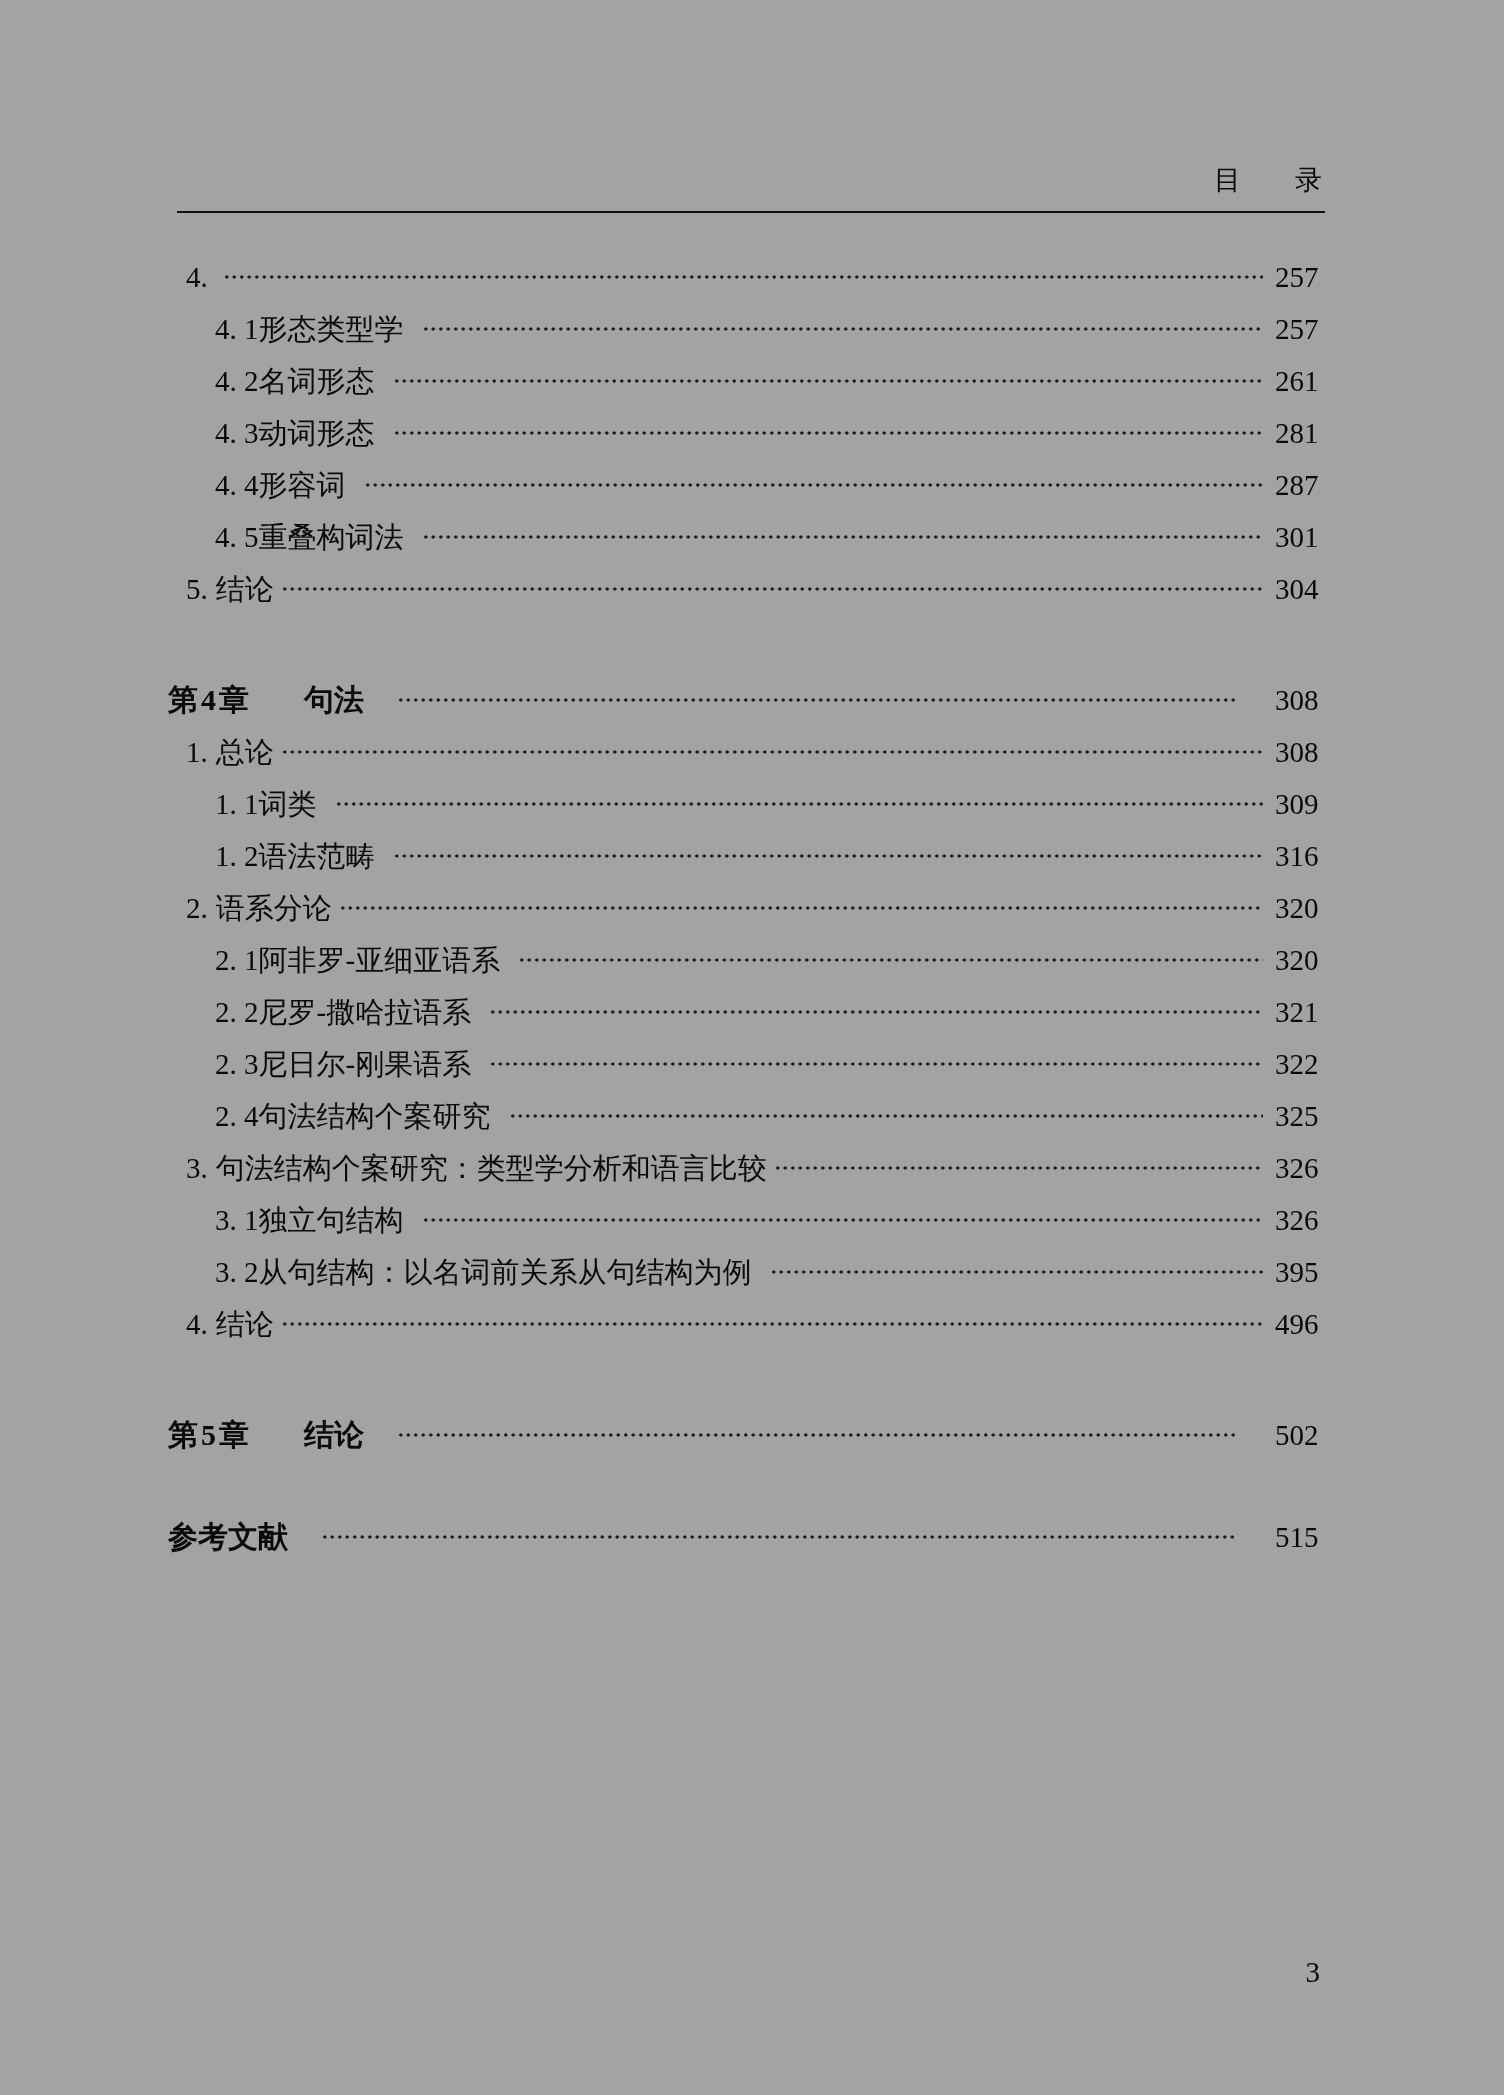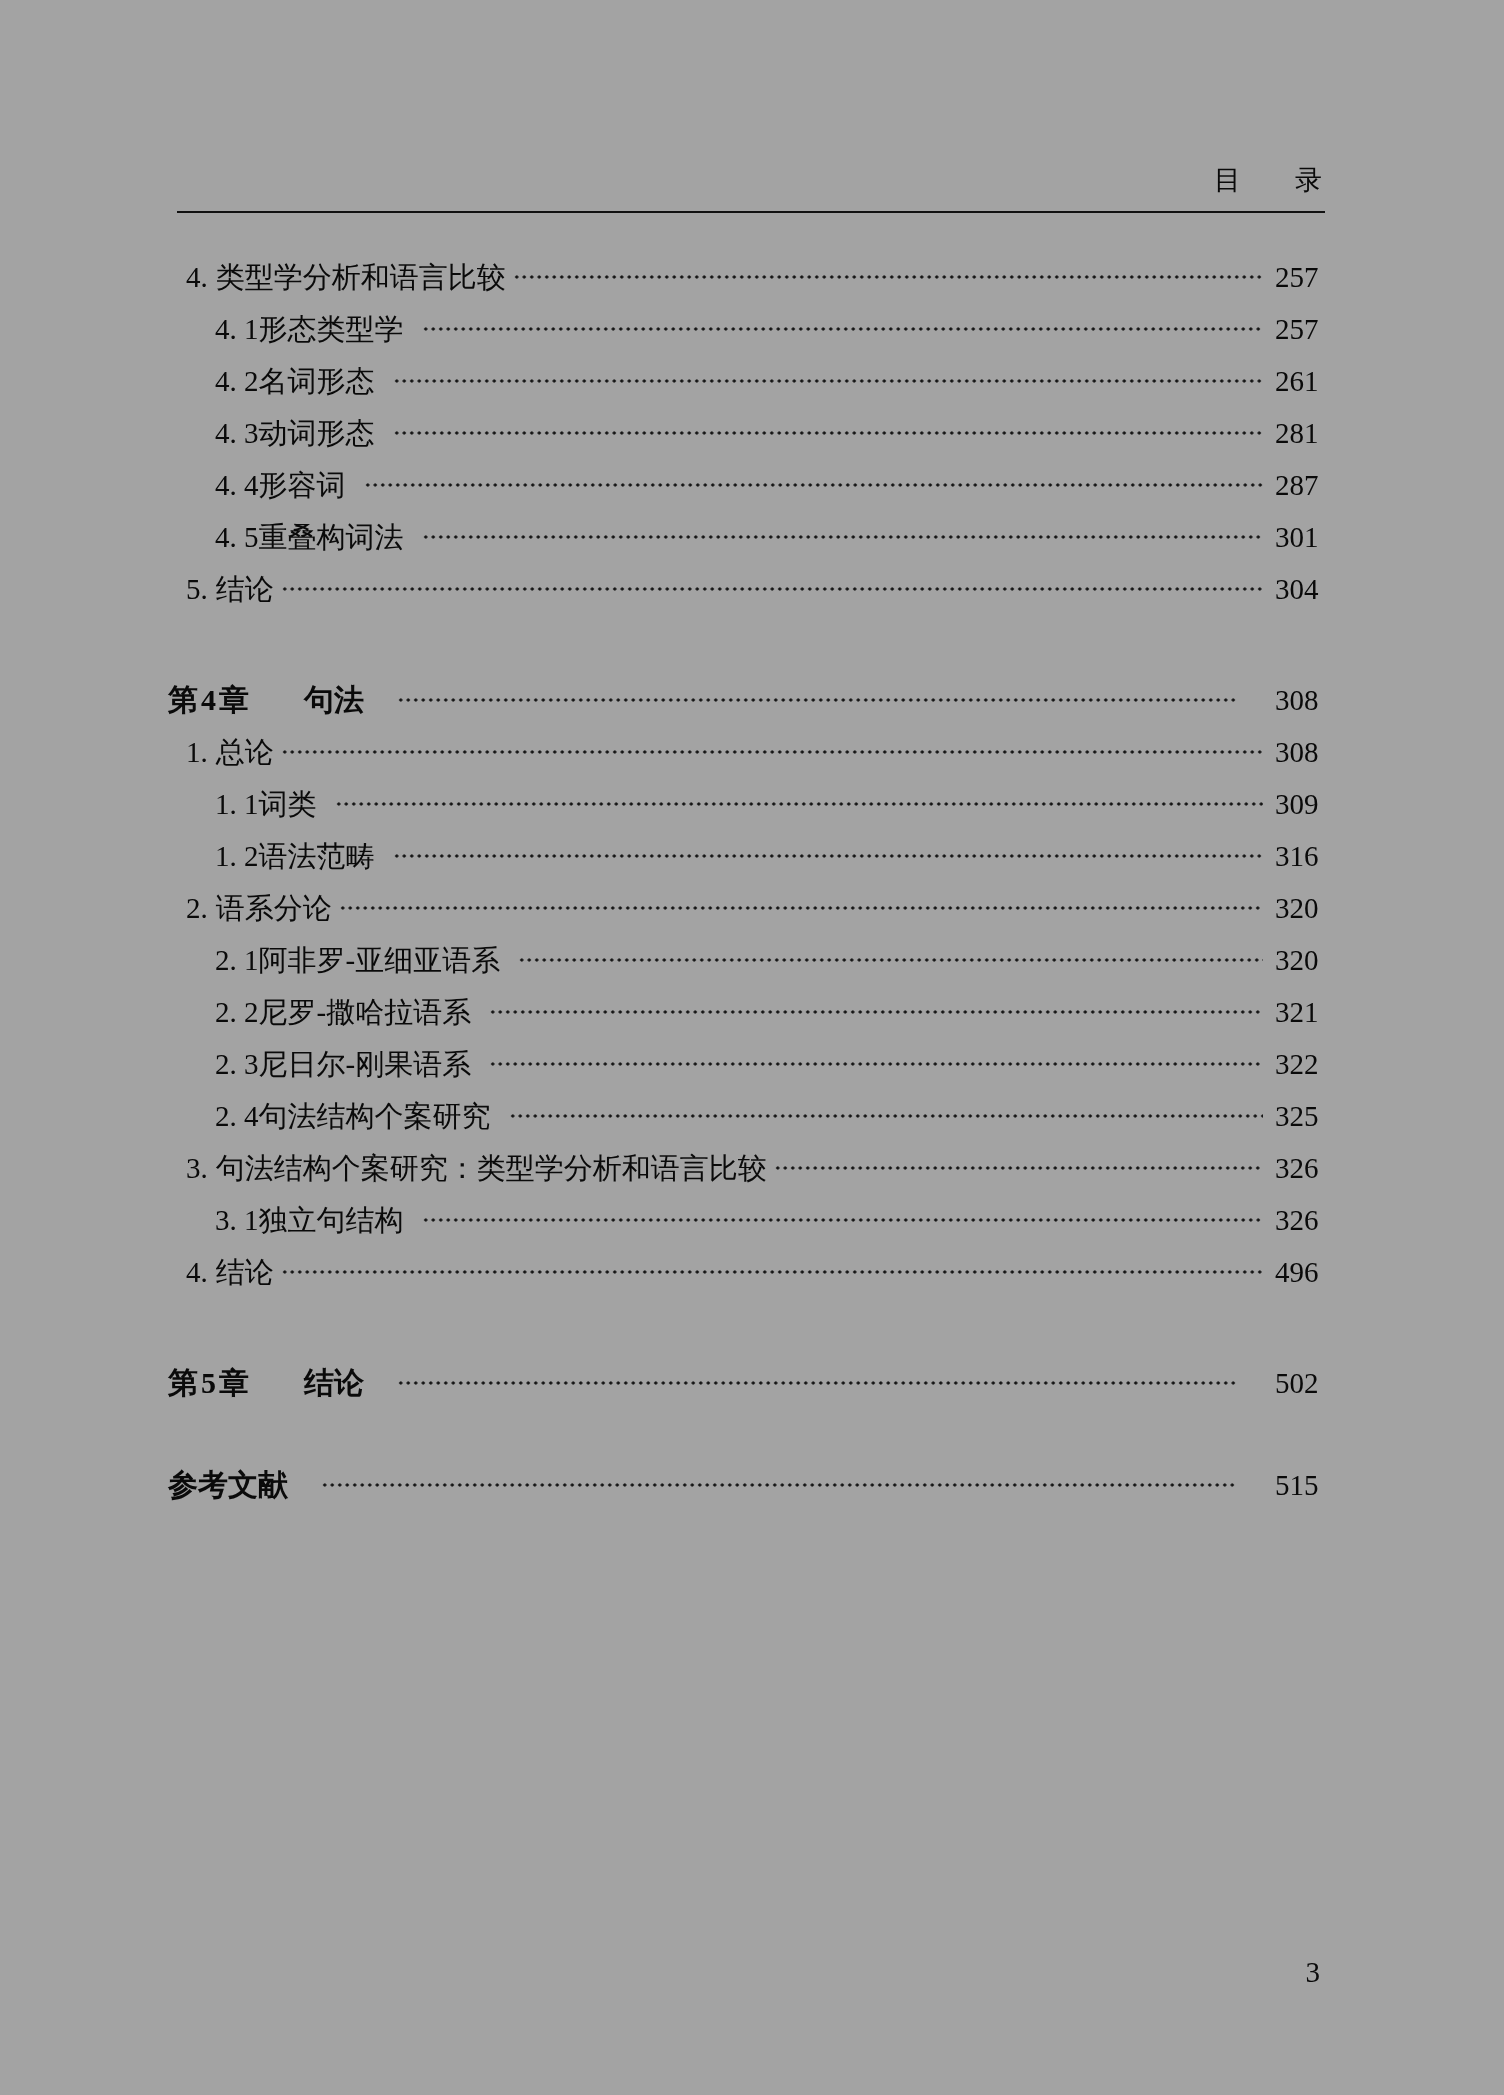--- a/index.html
+++ b/index.html
@@ -102,21 +102,20 @@
 
 <div class="sheet">
 
   <div class="running-head">目　　录</div>
   <div class="head-rule"></div>
 
   <div class="toc">
 
     <div class="row lvl1">
       <span class="num">4.</span>
-        <span class="title">类型学分析和语言比较</span>
         <span class="leader"></span>
         <span class="pg">257</span>
     </div>
     <div class="row lvl2">
       <span class="num">4. 1</span>
         <span class="title">形态类型学</span>
         <span class="leader"></span>
         <span class="pg">257</span>
     </div>
     <div class="row lvl2">
@@ -209,20 +208,26 @@
         <span class="title">句法结构个案研究：类型学分析和语言比较</span>
         <span class="leader"></span>
         <span class="pg">326</span>
     </div>
     <div class="row lvl2">
       <span class="num">3. 1</span>
         <span class="title">独立句结构</span>
         <span class="leader"></span>
         <span class="pg">326</span>
     </div>
+    <div class="row lvl2">
+      <span class="num">3. 2</span>
+        <span class="title">从句结构：以名词前关系从句结构为例</span>
+        <span class="leader"></span>
+        <span class="pg">395</span>
+    </div>
     <div class="row lvl1">
       <span class="num">4.</span>
         <span class="title">结论</span>
         <span class="leader"></span>
         <span class="pg">496</span>
     </div>
 
     <div class="row lvl0 gap-ch">
       <span class="num">第5章</span>
         <span class="title">结论</span>

